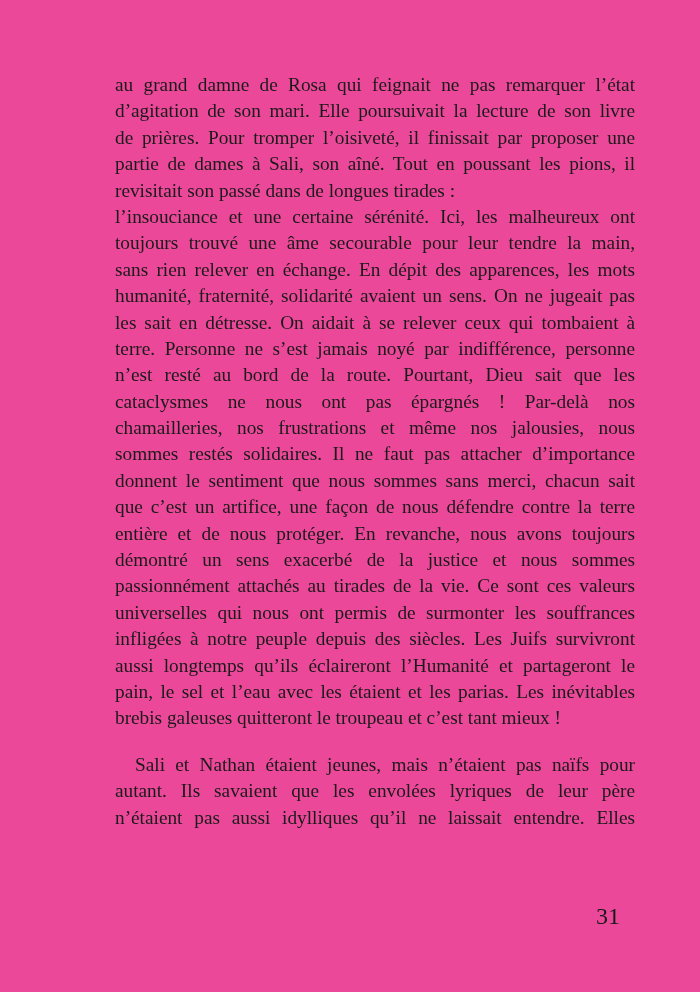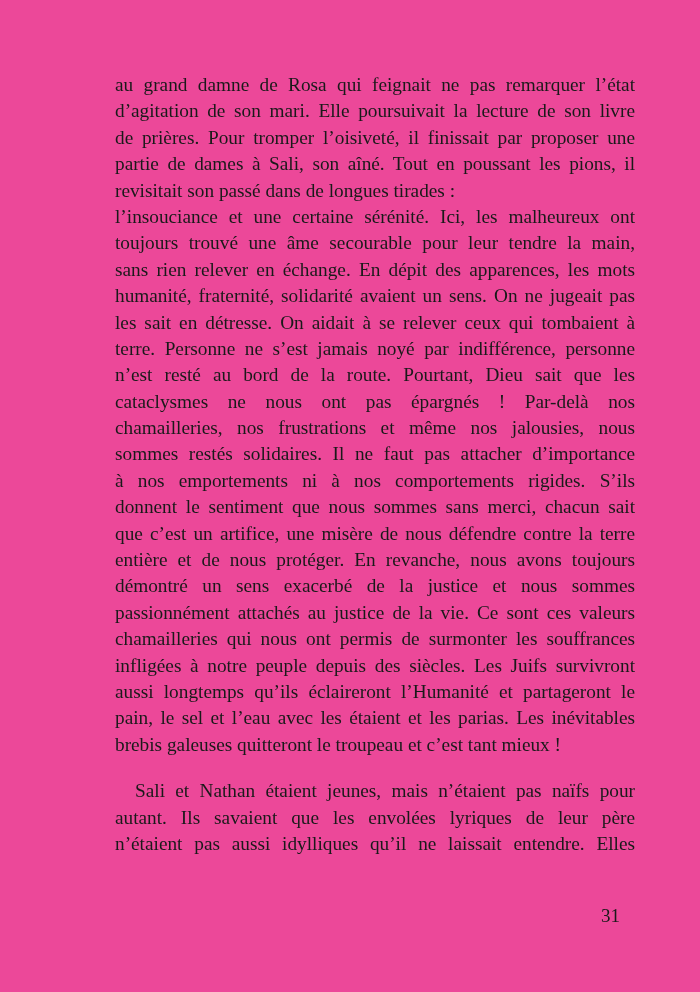--- a/index.html
+++ b/index.html
@@ -43,21 +43,21 @@
   }
   .line.last {
     text-align: right;
     text-align-last: left;
     word-spacing: normal;
   }
   .folio {
     position: absolute;
     top: 903px;
     right: 80px;
-    font-size: 19px;
+    font-size: 24px;
     line-height: 26.4px;
     text-align: left;
   }
 </style>
 </head>
 <body>
 
 <div class="page">
   <div class="text-block">
       <div class="paragraph">
@@ -71,27 +71,26 @@
         <div class="line">l’insouciance et une certaine sérénité. Ici, les malheureux ont</div>
         <div class="line">toujours trouvé une âme secourable pour leur tendre la main,</div>
         <div class="line">sans rien relever en échange. En dépit des apparences, les mots</div>
         <div class="line">humanité, fraternité, solidarité avaient un sens. On ne jugeait pas</div>
         <div class="line">les sait en détresse. On aidait à se relever ceux qui tombaient à</div>
         <div class="line">terre. Personne ne s’est jamais noyé par indifférence, personne</div>
         <div class="line">n’est resté au bord de la route. Pourtant, Dieu sait que les</div>
         <div class="line">cataclysmes ne nous ont pas épargnés ! Par-delà nos</div>
         <div class="line">chamailleries, nos frustrations et même nos jalousies, nous</div>
         <div class="line">sommes restés solidaires. Il ne faut pas attacher d’importance</div>
-        <div class="line">à nos emportements ni à nos comportements rigides. S’ils</div>
         <div class="line">donnent le sentiment que nous sommes sans merci, chacun sait</div>
-        <div class="line">que c’est un artifice, une misère de nous défendre contre la terre</div>
+        <div class="line">que c’est un artifice, une façon de nous défendre contre la terre</div>
         <div class="line">entière et de nous protéger. En revanche, nous avons toujours</div>
         <div class="line">démontré un sens exacerbé de la justice et nous sommes</div>
-        <div class="line">passionnément attachés au justice de la vie. Ce sont ces valeurs</div>
-        <div class="line">chamailleries qui nous ont permis de surmonter les souffrances</div>
+        <div class="line">passionnément attachés au tirades de la vie. Ce sont ces valeurs</div>
+        <div class="line">universelles qui nous ont permis de surmonter les souffrances</div>
         <div class="line">infligées à notre peuple depuis des siècles. Les Juifs survivront</div>
         <div class="line">aussi longtemps qu’ils éclaireront l’Humanité et partageront le</div>
         <div class="line">pain, le sel et l’eau avec les étaient et les parias. Les inévitables</div>
         <div class="line last">brebis galeuses quitteront le troupeau et c’est tant mieux !</div>
       </div>
       <div class="paragraph space-before">
         <div class="line indent">Sali et Nathan étaient jeunes, mais n’étaient pas naïfs pour</div>
         <div class="line">autant. Ils savaient que les envolées lyriques de leur père</div>
         <div class="line">n’étaient pas aussi idylliques qu’il ne laissait entendre. Elles</div>
       </div>

